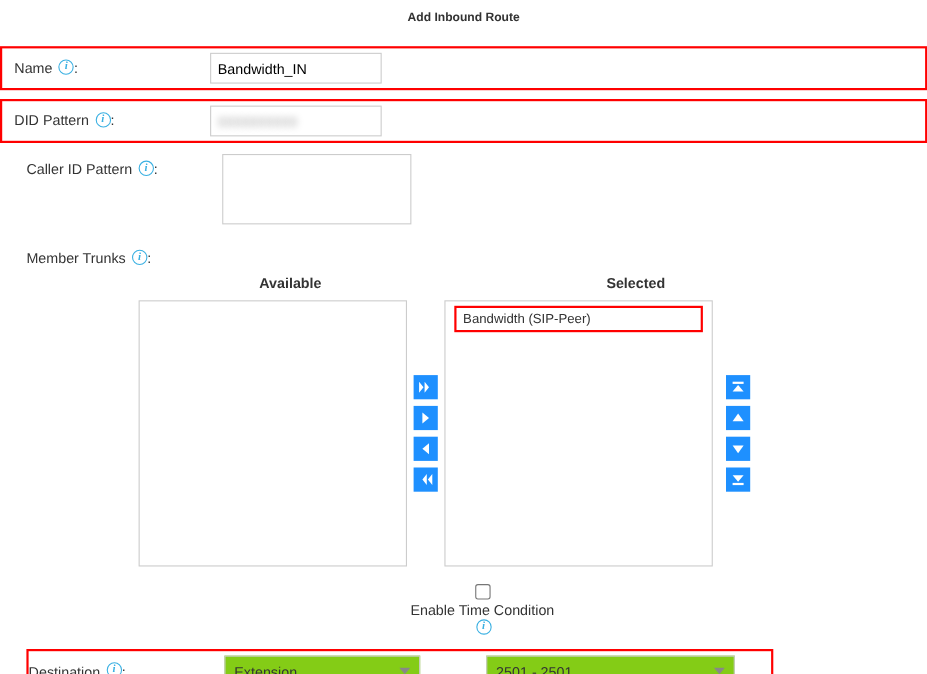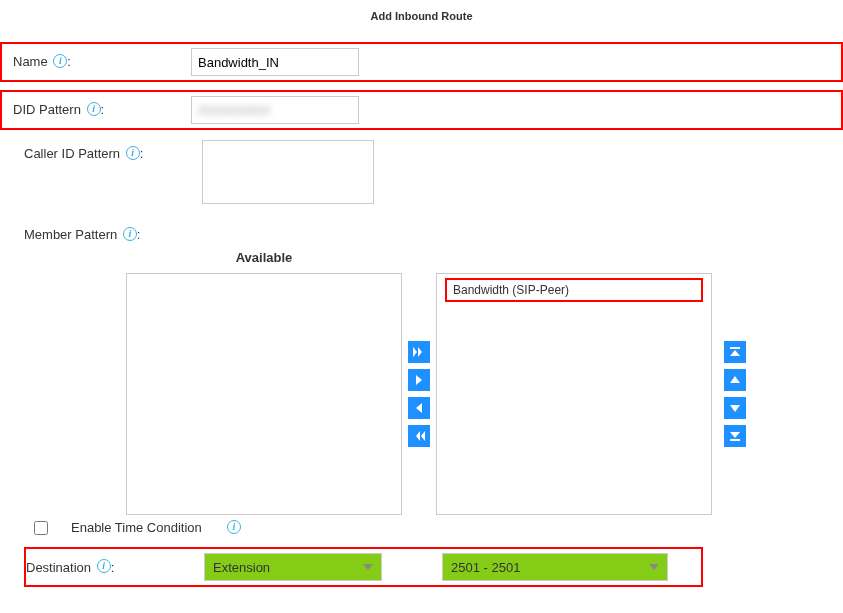--- a/index.html
+++ b/index.html
@@ -2,36 +2,36 @@
 <html><head>
   <meta charset="utf-8">
   <style>
     * { box-sizing: border-box; margin: 0; padding: 0; }
     body { font-family: Arial, sans-serif; font-size: 13px; color: #333; background: #fff; width: 843px; padding: 10px 0 20px 0; }
     .title { text-align: center; font-weight: bold; font-size: 11px; margin-bottom: 20px; }
     .row { display: flex; align-items: flex-start; margin-bottom: 8px; padding-left: 24px; }
     .label-cell { width: 178px; padding-top: 6px; display: flex; align-items: center; }
     .value-cell { }
     .highlight-row { border: 2px solid #f00; padding: 4px 11px; }
-    .text-input { width: 168px; height: 28px; padding: 0 6px; border: 1px solid #ccc; font-size: 13px; }
+    .text-input { width: 156px; height: 28px; padding: 0 6px; border: 1px solid #ccc; font-size: 13px; }
     .textarea { width: 172px; height: 64px; padding: 4px 6px; border: 1px solid #ccc; font-size: 13px; resize: none; }
     .info-icon { display: inline-flex; width: 14px; height: 14px; border: 1.5px solid #3ab0e2; border-radius: 50%; color: #3ab0e2; font-size: 10px; font-weight: bold; align-items: center; justify-content: center; margin-left: 2px; line-height: 1; position: relative; top: -1px; font-family: Georgia, serif; font-style: italic; }
     .member-trunks-area { margin-top: 6px; padding-left: 126px; }
     .columns-header { display: flex; }
     .col-title { text-align: center; font-weight: bold; padding-bottom: 8px; }
     .ct-available { width: 276px; }
     .ct-selected { width: 276px; margin-left: 38px; }
     .trunk-boxes { display: flex; align-items: center; }
-    .listbox { border: 1px solid #ccc; width: 276px; height: 242px; overflow-y: scroll; background: #fff; position: relative; }
+    .listbox { border: 1px solid #ccc; width: 244px; height: 242px; overflow-y: scroll; background: #fff; position: relative; }
     .listbox-item { border: 2px solid #f00; padding: 3px 6px; margin: 4px 8px; font-size: 12px; }
     .btn-col { display: flex; flex-direction: column; gap: 6px; padding: 0 6px; }
     .icon-btn { width: 22px; height: 22px; background: #1e90ff; color: #fff; display: flex; align-items: center; justify-content: center; cursor: pointer; border: none; }
     .icon-btn svg { fill: #fff; }
     .ordering-col { margin-left: 6px; }
-    .checkbox-row { display: flex; align-items: center; gap: 23px; margin: 5px 0 12px 34px; }
+    .checkbox-row { display: flex; align-items: center; gap: 2px; margin: 16px 0 12px 34px; flex-direction: column; }
     .checkbox-row input { width: 14px; height: 14px; }
     .dest-row { display: flex; align-items: center; border: 2px solid #f00; padding: 4px 0; margin-left: 24px; margin-right: 140px; }
     .dest-label-cell { width: 178px; display: flex; align-items: center; }
     .select { width: 178px; height: 28px; border: 1px solid #ccc; background: #84cc16; display: flex; align-items: center; justify-content: space-between; padding: 0 8px; cursor: pointer; }
     .caret-down { width: 0; height: 0; border-left: 5px solid transparent; border-right: 5px solid transparent; border-top: 6px solid #888; }
     .select-gap { width: 60px; }
     .select2 { width: 226px; gap: 27px; }
     .blur-text { color: transparent; text-shadow: 0 0 6px #aaa; user-select: none; }
   </style>
 </head>
@@ -63,27 +63,28 @@
   <div class="label-cell">
     <span>Caller ID Pattern</span>&nbsp;<span class="info-icon">i</span><span>:</span>
   </div>
   <div class="value-cell">
     <textarea class="textarea" style=""></textarea>
   </div>
 </div>
 
 <div class="row" style="margin-top:14px;">
   <div class="label-cell">
-    <span>Member Pattern</span>&nbsp;<span class="info-icon">i</span><span>:</span>
+    <span>Member Trunks</span>&nbsp;<span class="info-icon">i</span><span>:</span>
   </div>
 </div>
 
 <div class="member-trunks-area">
   <div class="columns-header">
     <div class="col-title ct-available">Available</div>
+    <div class="col-title ct-selected">Selected</div>
   </div>
   <div class="trunk-boxes">
     <div class="listbox"></div>
     <div class="btn-col">
       <button class="icon-btn">
         <svg width="14" height="12" viewBox="0 0 14 12">
             <path d="M1 1 L5 6 L1 11 Z M6 1 L10 6 L6 11 Z"></path>
           </svg>
       </button>
       <button class="icon-btn">

